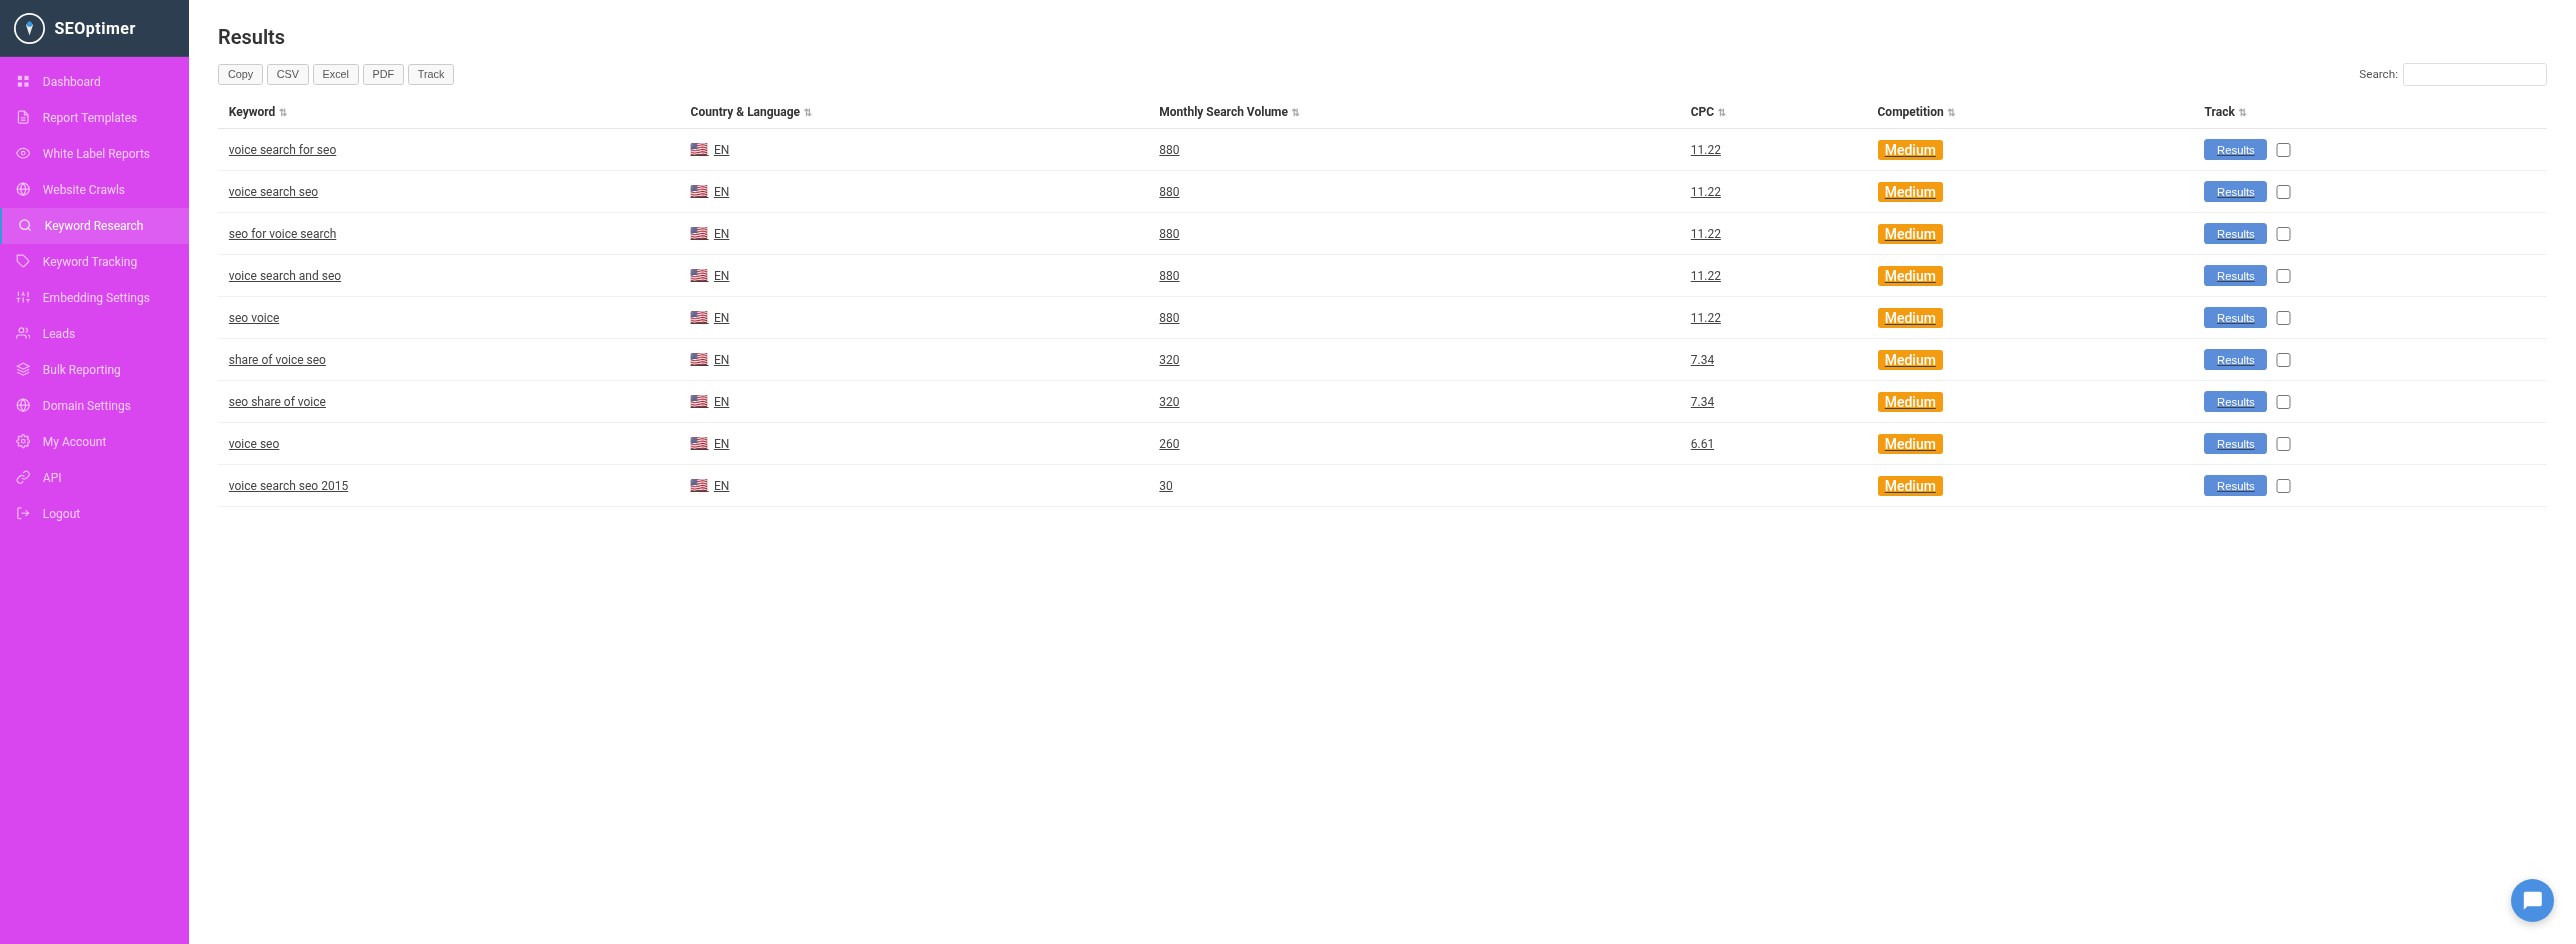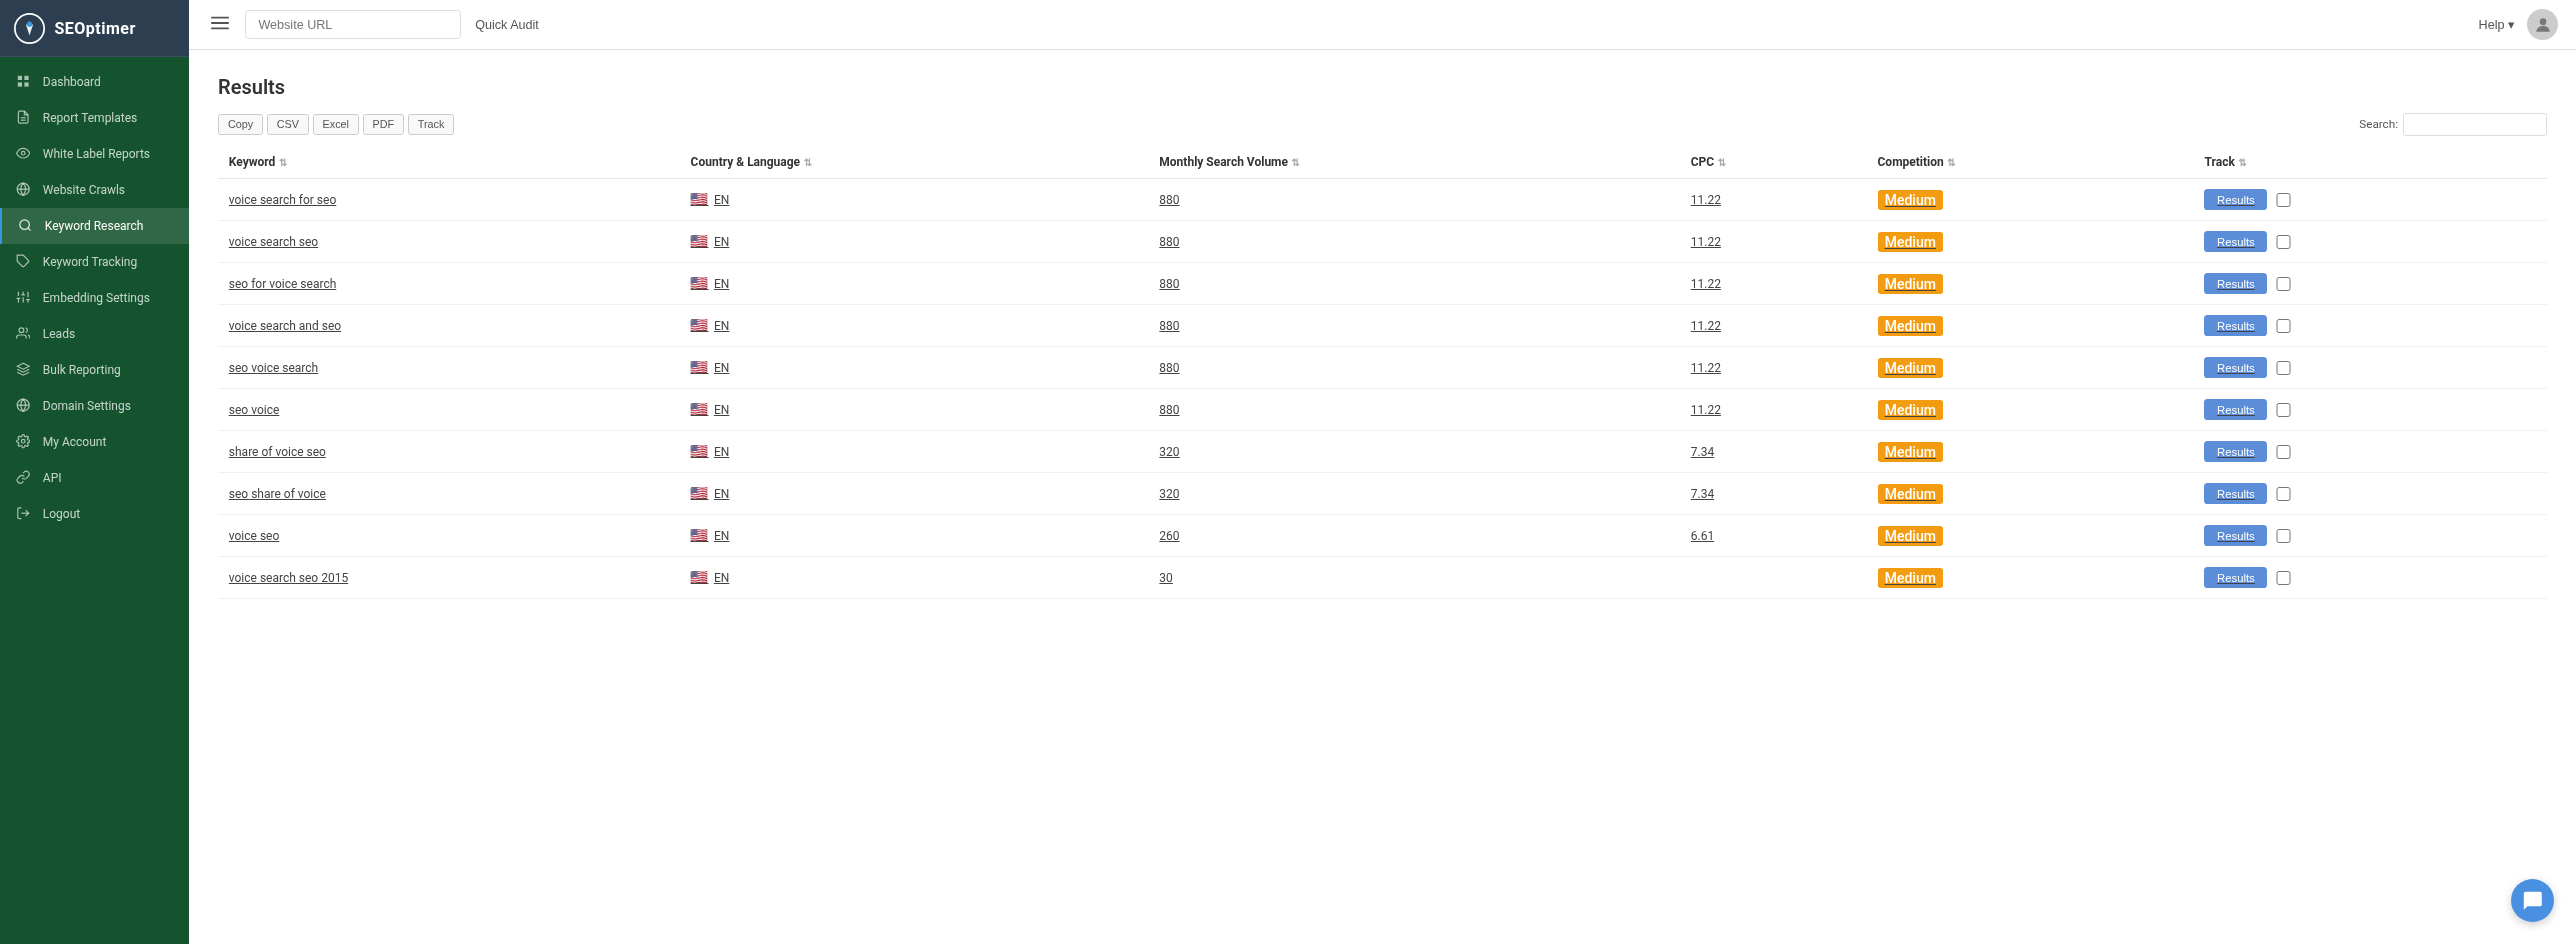--- a/index.html
+++ b/index.html
@@ -2,21 +2,21 @@
 <html style="font-size:14.4px"><head>
   <meta charset="utf-8">
   <style>
     * { box-sizing: border-box; margin: 0; padding: 0; }
     body { font-family: -apple-system, BlinkMacSystemFont, 'Segoe UI', Roboto, sans-serif; font-size: 12.6px; background: #f5f6fa; display: flex; height: 100vh; overflow: hidden; }
 
     
     #sidebar {
       width: 189px;
       min-width: 189px;
-      background: #14532d;
+      background: #d946ef;
       color: #fff;
       display: flex;
       flex-direction: column;
       height: 100vh;
       overflow-y: auto;
     }
     #sidebar-logo {
       display: flex;
       align-items: center;
       padding: 12.6px 14.4px;
@@ -372,43 +372,20 @@
               <line x1="21" y1="12" x2="9" y2="12"></line>
             </svg></span>
     <span>Logout</span>
   </div>
       </div>
   </div>
 </nav>
 
 <div id="main">
 
-  <div id="topbar">
-    <button class="hamburger-btn">
-      <svg width="18" height="18" viewBox="0 0 20 20" fill="currentColor">
-        <rect y="3" width="20" height="2" rx="1"></rect>
-        <rect y="9" width="20" height="2" rx="1"></rect>
-        <rect y="15" width="20" height="2" rx="1"></rect>
-      </svg>
-    </button>
-    <input class="url-input" type="text" placeholder="Website URL" style="">
-    <button class="quick-audit-btn">Quick Audit</button>
-    <div class="topbar-right">
-      <button class="help-btn">
-        <span>Help</span>
-        <span>▾</span>
-      </button>
-      <div class="user-avatar">
-        <svg width="20" height="20" viewBox="0 0 24 24" fill="#777">
-          <circle cx="12" cy="8" r="4"></circle>
-          <path d="M4 20c0-4 3.6-7 8-7s8 3 8 7"></path>
-        </svg>
-      </div>
-    </div>
-  </div>
 
   <div id="content">
     <h1 class="results-title">Results</h1>
 
     <div class="table-actions">
       <div id="action-buttons"><button class="action-btn">Copy</button><button class="action-btn">CSV</button><button class="action-btn">Excel</button><button class="action-btn">PDF</button><button class="action-btn">Track</button></div>
       <div class="search-area">
         <span>Search:</span>
         <input class="search-input" type="text" style="">
       </div>
@@ -500,40 +477,20 @@
       <span class="badge-medium">Medium</span>
     </td>
     <td>
       <div class="track-cell">
         <button class="results-btn">Results</button>
         <input type="checkbox" class="track-checkbox" style="">
       </div>
     </td>
   </tr>
           <tr>
-    <td>seo voice search</td>
-    <td>
-      <div class="flag-cell">
-        <span style="font-size:14.4px;">🇺🇸</span>
-        <span>EN</span>
-      </div>
-    </td>
-    <td>880</td>
-    <td>11.22</td>
-    <td>
-      <span class="badge-medium">Medium</span>
-    </td>
-    <td>
-      <div class="track-cell">
-        <button class="results-btn">Results</button>
-        <input type="checkbox" class="track-checkbox" style="">
-      </div>
-    </td>
-  </tr>
-          <tr>
     <td>seo voice</td>
     <td>
       <div class="flag-cell">
         <span style="font-size:14.4px;">🇺🇸</span>
         <span>EN</span>
       </div>
     </td>
     <td>880</td>
     <td>11.22</td>
     <td>

